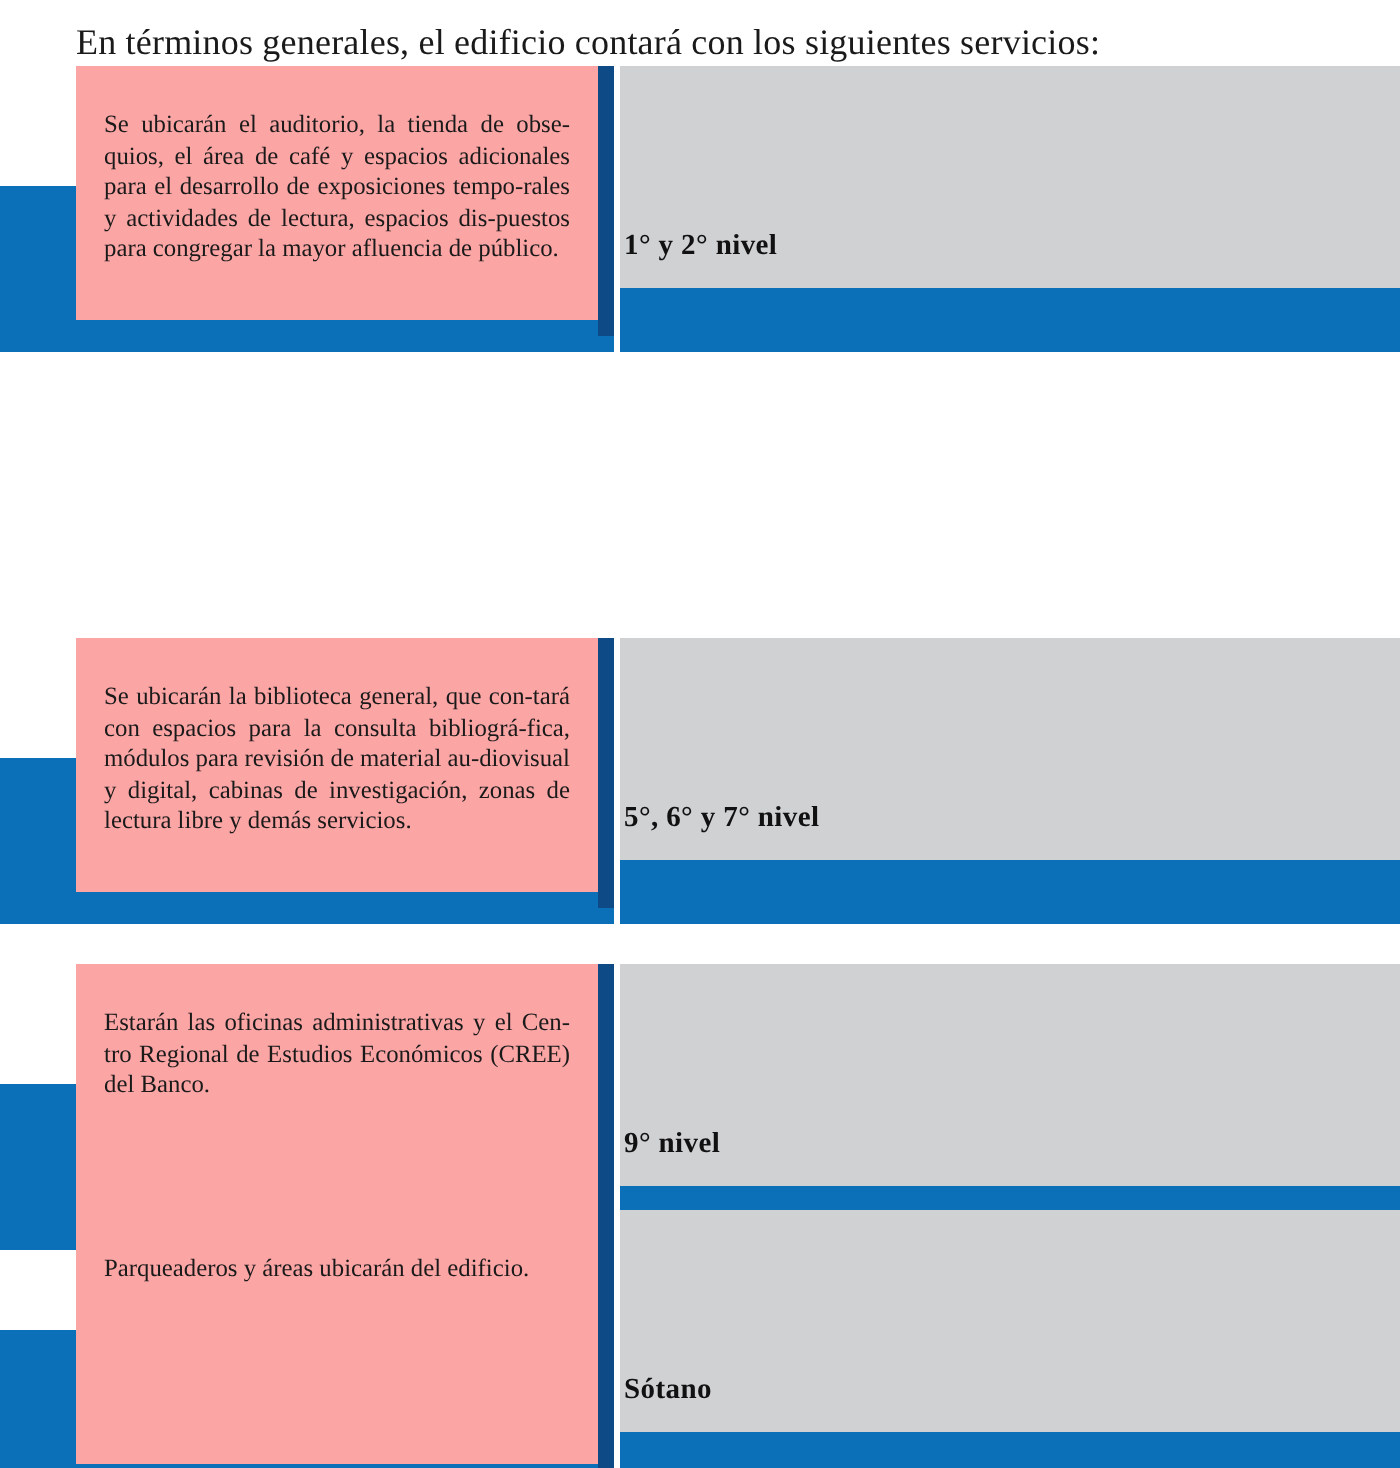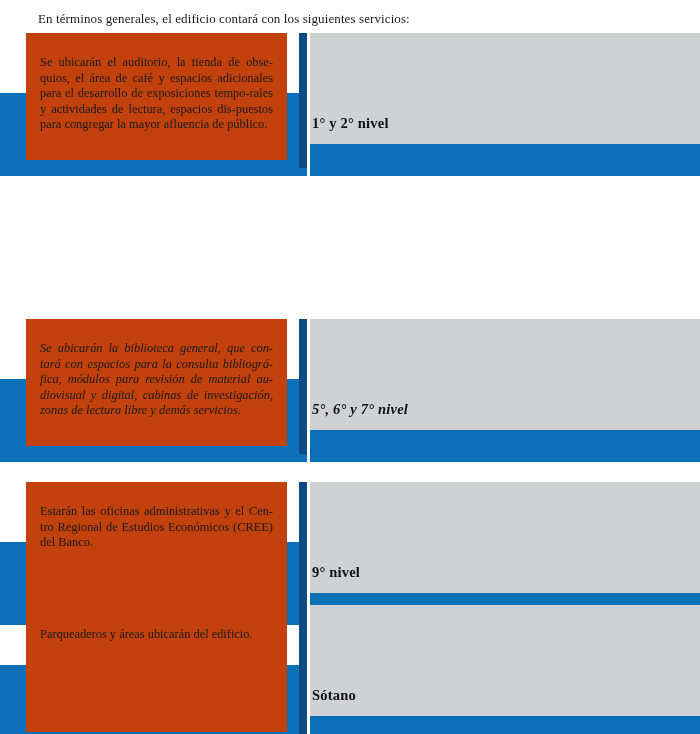--- a/index.html
+++ b/index.html
@@ -13,21 +13,21 @@
     font-family: "Liberation Serif", "DejaVu Serif", serif;
     position: relative;
     overflow: hidden;
   }
 
   #intro {
     position: absolute;
     left: 38px;
     top: 11px;
     width: 620px;
-    font-size: 13px;
+    font-size: 18px;
     color: #1a1a1a;
     letter-spacing: 0.1px;
     white-space: nowrap;
   }
 
   #blocks {
     position: absolute;
     left: 0;
     top: 33px;
     width: 700px;
@@ -45,25 +45,25 @@
   .left-blue {
     position: absolute;
     left: 0;
     top: 60px;
     width: 307px;
     height: 83px;
     background: #0c70b8;
   }
   .left-card {
     position: absolute;
-    left: 26px;
+    left: 38px;
     top: 0;
     width: 261px;
     height: 127px;
-    background: #c2410c;
+    background: #fca5a5;
   }
   .left-text {
     position: absolute;
     left: 14px;
     top: 22px;
     width: 233px;
     font-size: 12.4px;
     line-height: 15.6px;
     color: #1a1a1a;
     text-align: justify;
@@ -126,21 +126,21 @@
     <div class="left-card">
       <div class="left-text">Se ubicarán el auditorio, la tienda de obse-quios, el área de café y espacios adicionales para el desarrollo de exposiciones tempo-rales y actividades de lectura, espacios dis-puestos para congregar la mayor afluencia de público.</div>
     </div>
     <div class="divider"></div>
     <div class="right-gray"></div>
     <div class="right-blue"></div>
     <div class="level-label">1° y 2° nivel</div>
   </div>
 
 
-  <div class="block" style="top:286px;font-style:italic;">
+  <div class="block" style="top:286px;">
     <div class="left-blue"></div>
     <div class="left-card">
       <div class="left-text">Se ubicarán la biblioteca general, que con-tará con espacios para la consulta bibliográ-fica, módulos para revisión de material au-diovisual y digital, cabinas de investigación, zonas de lectura libre y demás servicios.</div>
     </div>
     <div class="divider"></div>
     <div class="right-gray"></div>
     <div class="right-blue"></div>
     <div class="level-label">5°, 6° y 7° nivel</div>
   </div>
 

